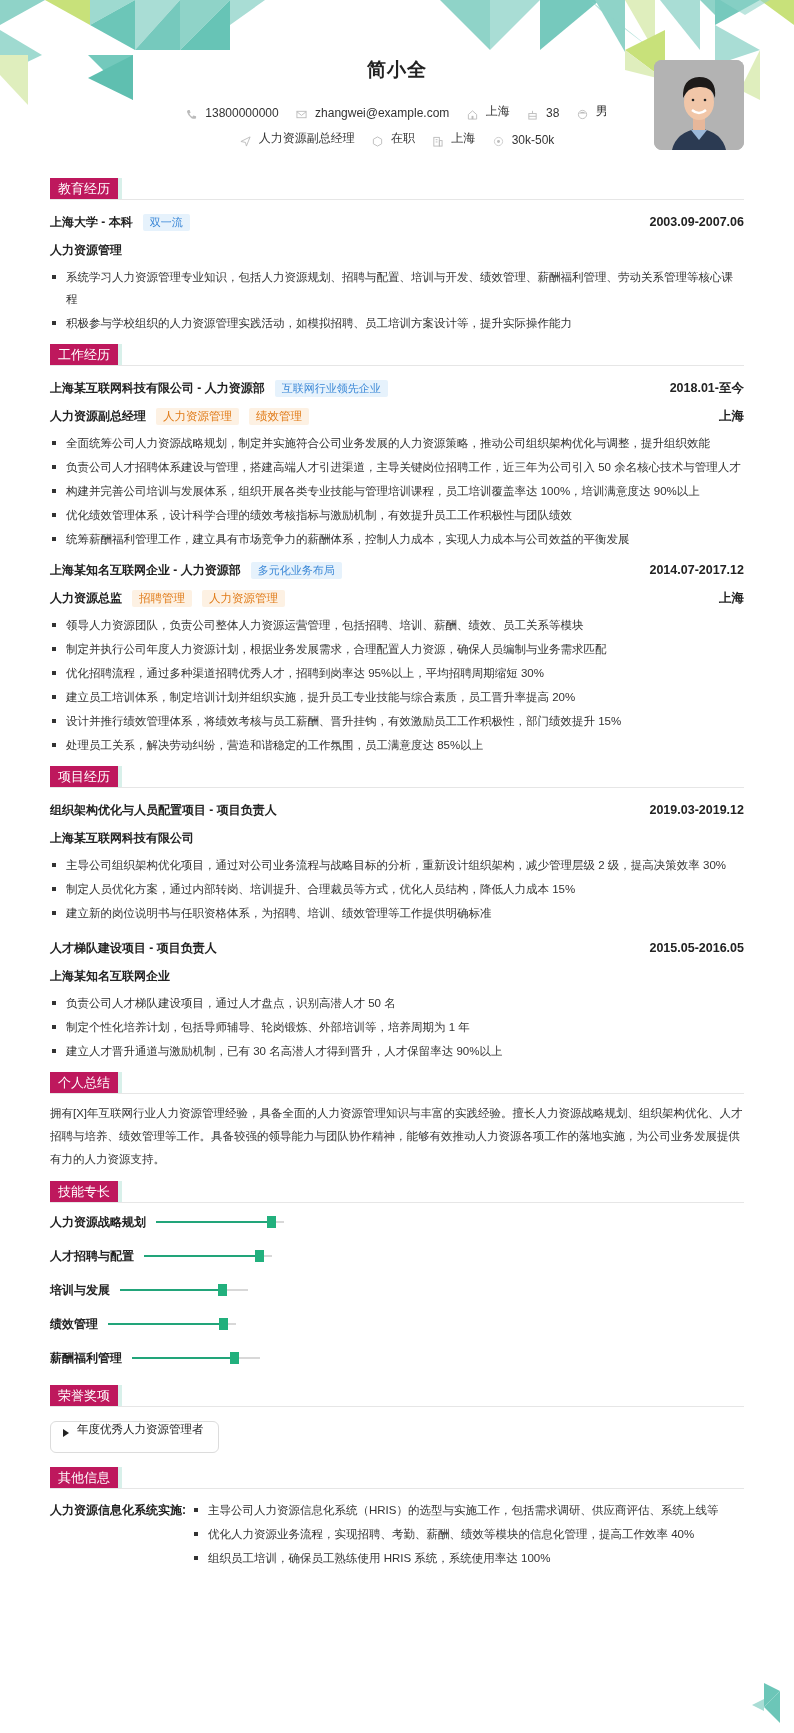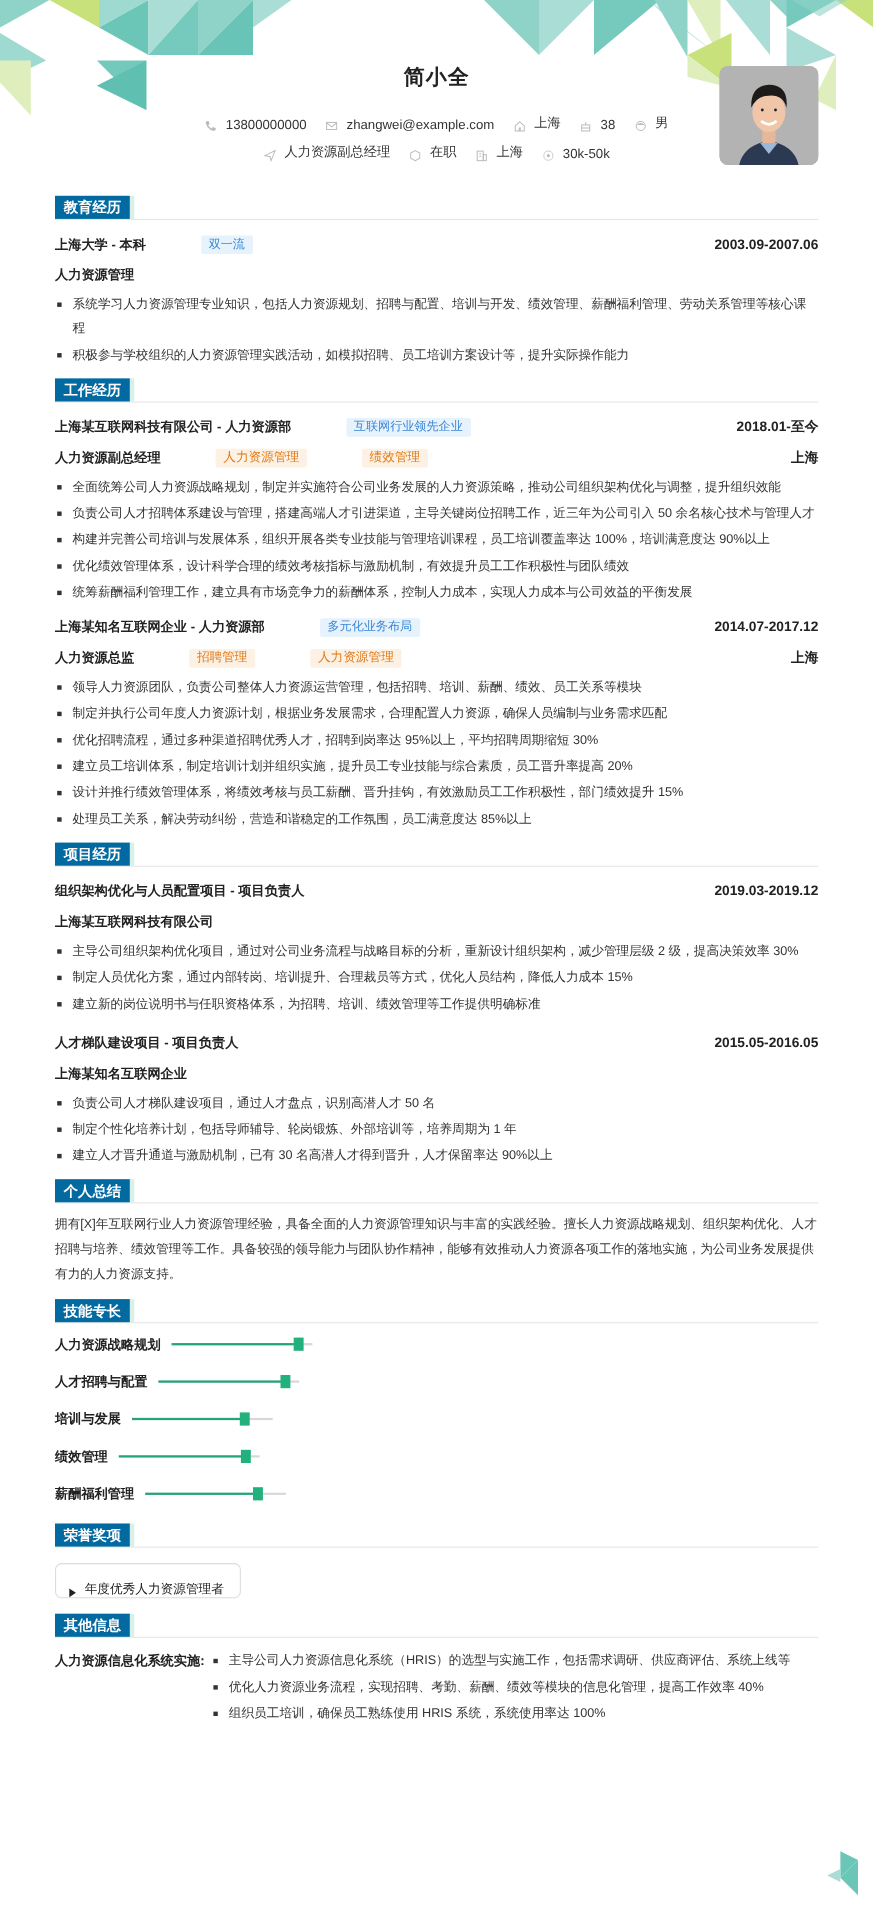--- a/index.html
+++ b/index.html
@@ -33,25 +33,25 @@
   .avatar {
     position: absolute; right: 0; top: 60px; width: 90px; height: 90px;
     border-radius: 8px; background: #b2b2b2; overflow: hidden;
   }
 
   
   .section { margin-top: 10px; }
   .sec-head { position: relative; height: 22px; margin-bottom: 8px; border-bottom: 1px solid #e6e6e6; }
   .sec-title {
     display: inline-block; height: 21px; line-height: 21px; padding: 0 8px;
-    background: #0369a1; color: #fff; font-size: 13px; font-weight: bold;
+    background: #be185d; color: #fff; font-size: 13px; font-weight: normal;
     box-shadow: 4px 0 0 #d8f0ea;
   }
   .row { display: flex; justify-content: space-between; align-items: center; height: 28px; }
-  .row .left { display: flex; align-items: center; font-weight: bold; font-size: 12px; color: #222; gap: 40px; }
+  .row .left { display: flex; align-items: center; font-weight: bold; font-size: 12px; color: #222; }
   .row .right { font-weight: bold; font-size: 12.5px; color: #222; }
   .tag-blue {
     display: inline-block; margin-left: 10px; padding: 0 7px; height: 17px; line-height: 17px;
     background: #e6f2fc; color: #3a87d6; font-size: 11px; font-weight: normal; border-radius: 2px;
   }
   .tag-orange {
     display: inline-block; margin-left: 10px; padding: 0 7px; height: 17px; line-height: 17px;
     background: #fdf1e3; color: #e07b18; font-size: 11.5px; font-weight: normal; border-radius: 2px;
   }
   .subline { font-weight: bold; font-size: 12px; height: 28px; line-height: 28px; color: #222; }
@@ -68,21 +68,21 @@
   .summary { font-size: 11.5px; line-height: 23px; color: #333; }
 
   
   .skills { display: grid; grid-template-columns: 1fr; row-gap: 12px; margin-top: 4px; }
   .skill { display: flex; align-items: center; font-size: 12px; font-weight: bold; color: #222; height: 22px; }
   .skill .track { position: relative; height: 2px; background: #d8d8d8; margin-left: 10px; }
   .skill .fill { position: absolute; left: 0; top: 0; height: 2px; background: #22a57a; }
   .skill .knob { position: absolute; top: -5px; width: 9px; height: 12px; background: #22b07d; margin-left: -4px; }
 
   .award {
-    display: inline-flex; align-items: flex-end; height: 32px; padding: 0 14px 0 12px;
+    display: inline-flex; align-items: flex-end; height: 32px; padding: 0 14px 15px 12px;
     border: 1px solid #dcdcdc; border-radius: 6px; font-size: 11.5px; color: #222; margin: 6px 0 4px 0;
   }
   .award .tri { width: 0; height: 0; border-left: 6px solid #222; border-top: 4px solid transparent; border-bottom: 4px solid transparent; margin-right: 8px; }
 
   .other { display: flex; margin-top: 8px; }
   .other .label { font-weight: bold; font-size: 12px; white-space: nowrap; line-height: 22px; margin-top: 2px; }
   .other ul.bullets { margin-left: 6px; }
 </style>
 </head>
 <body>

